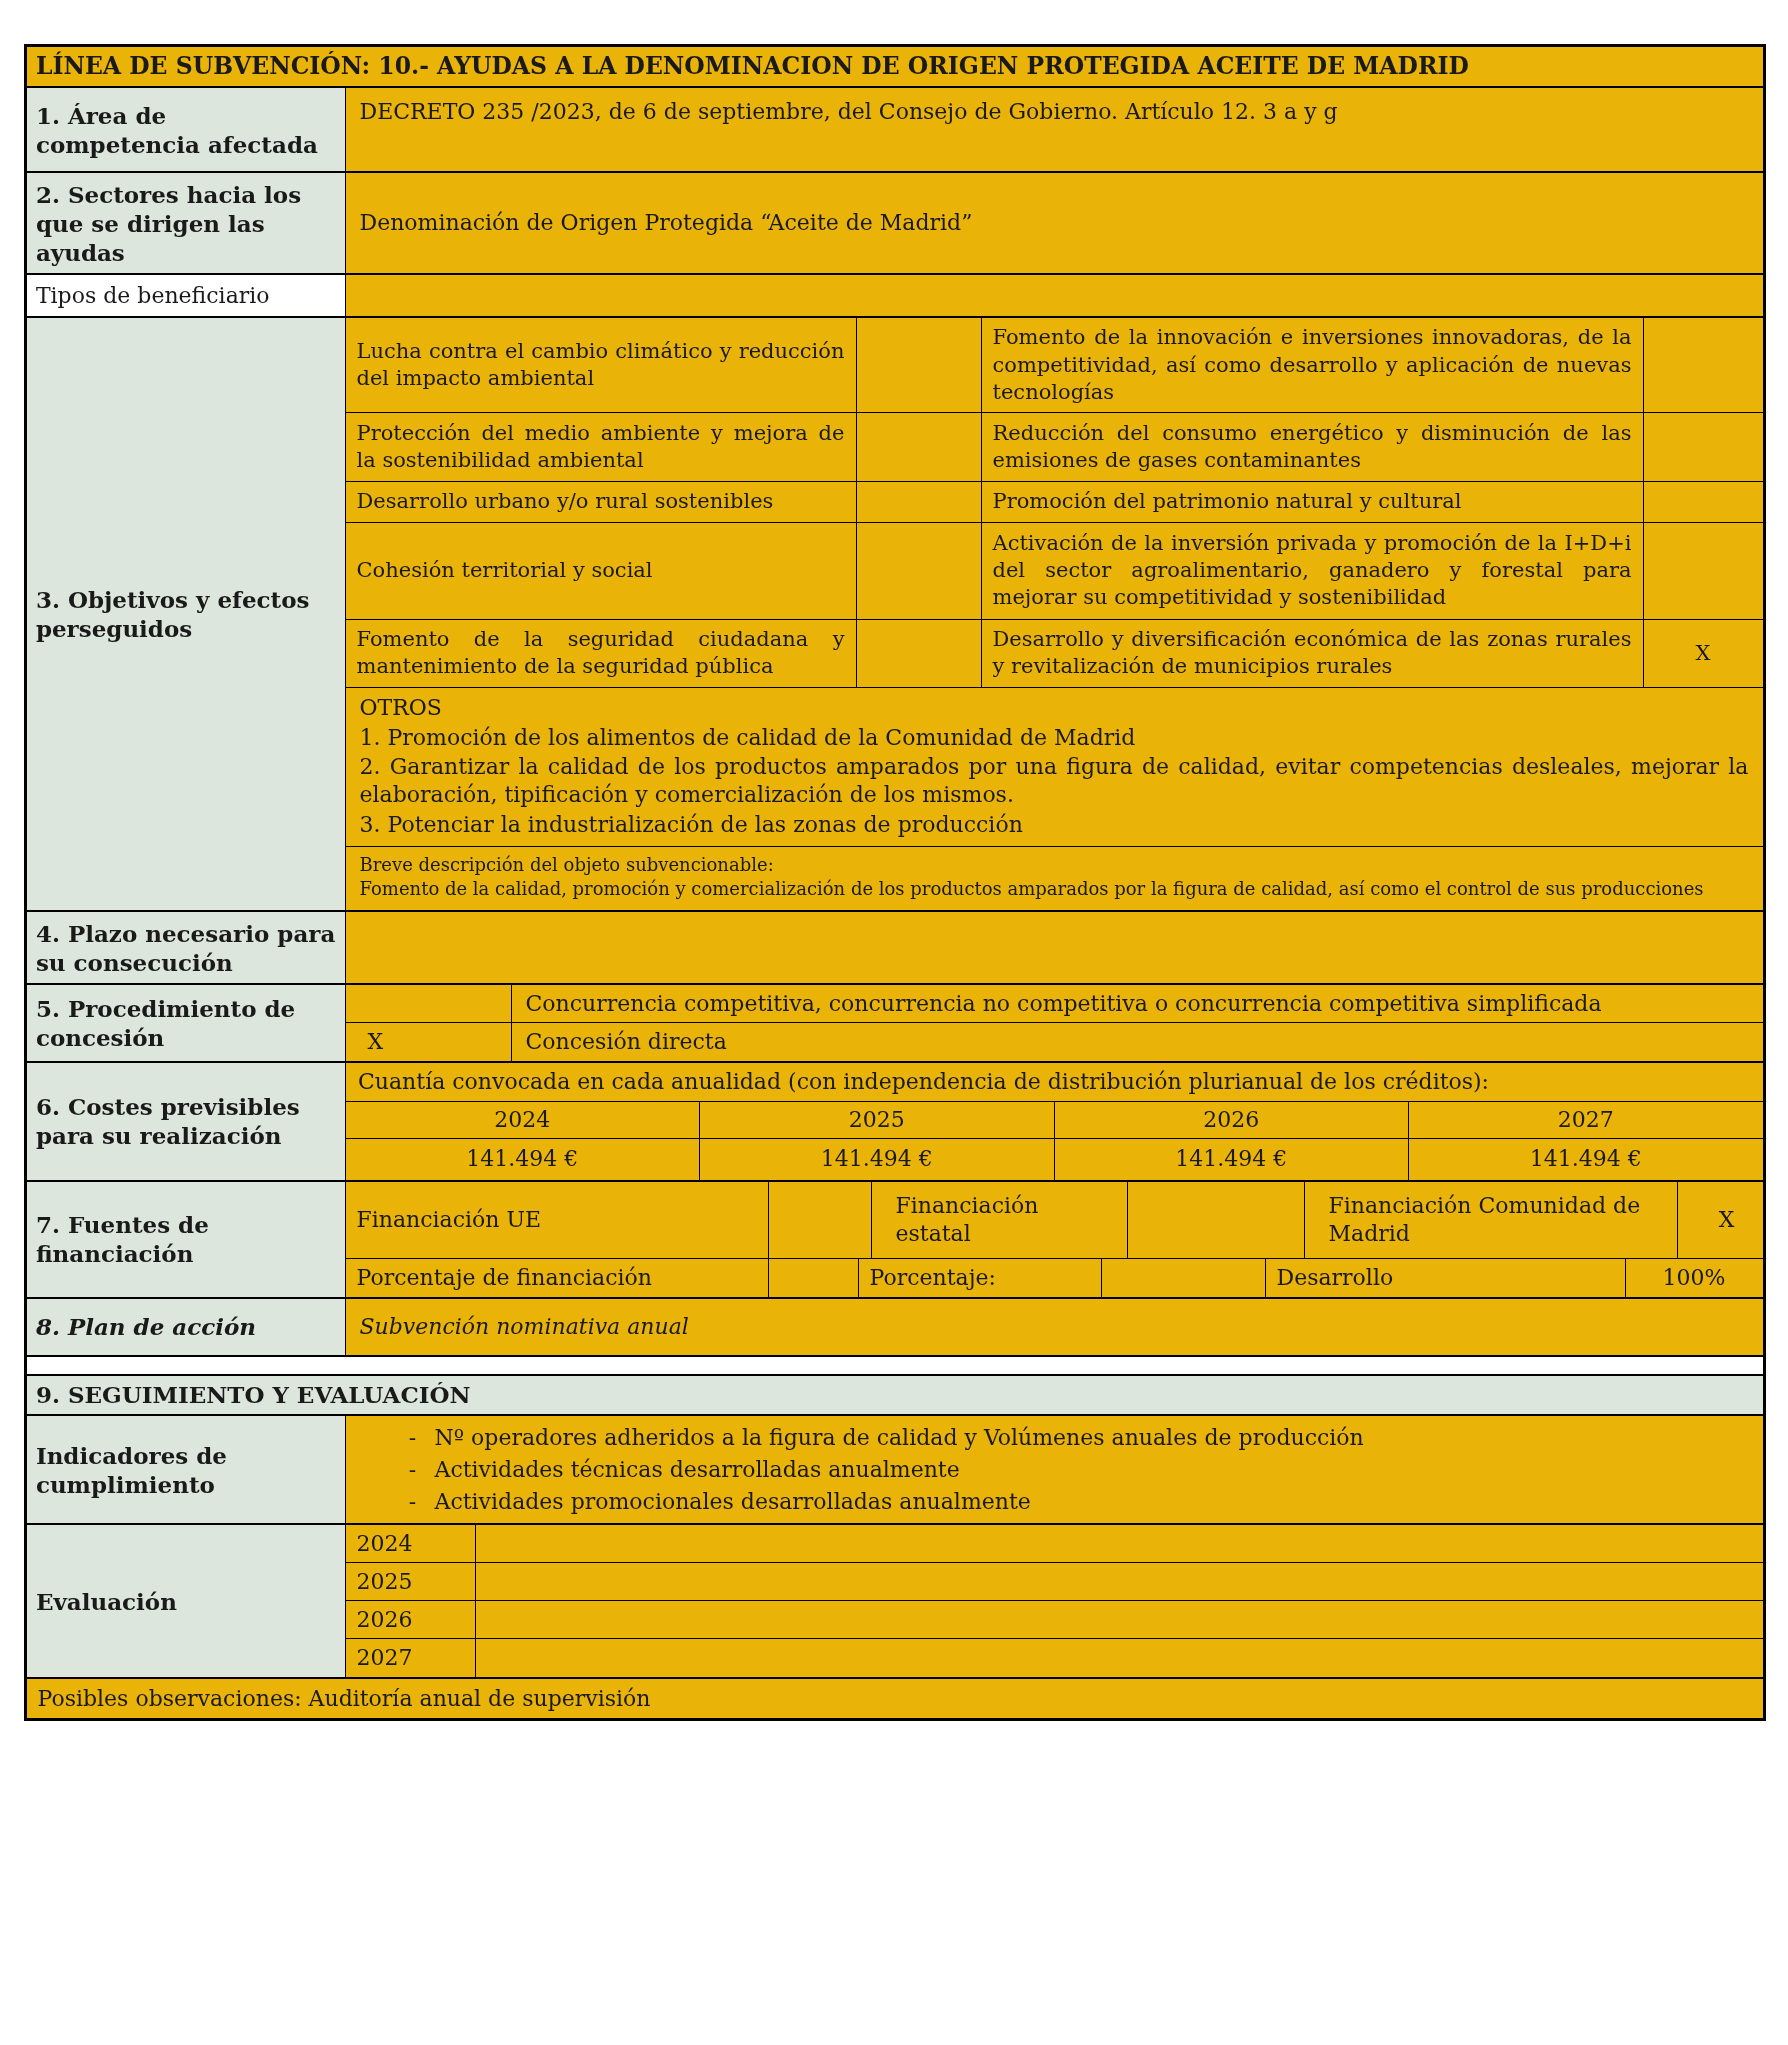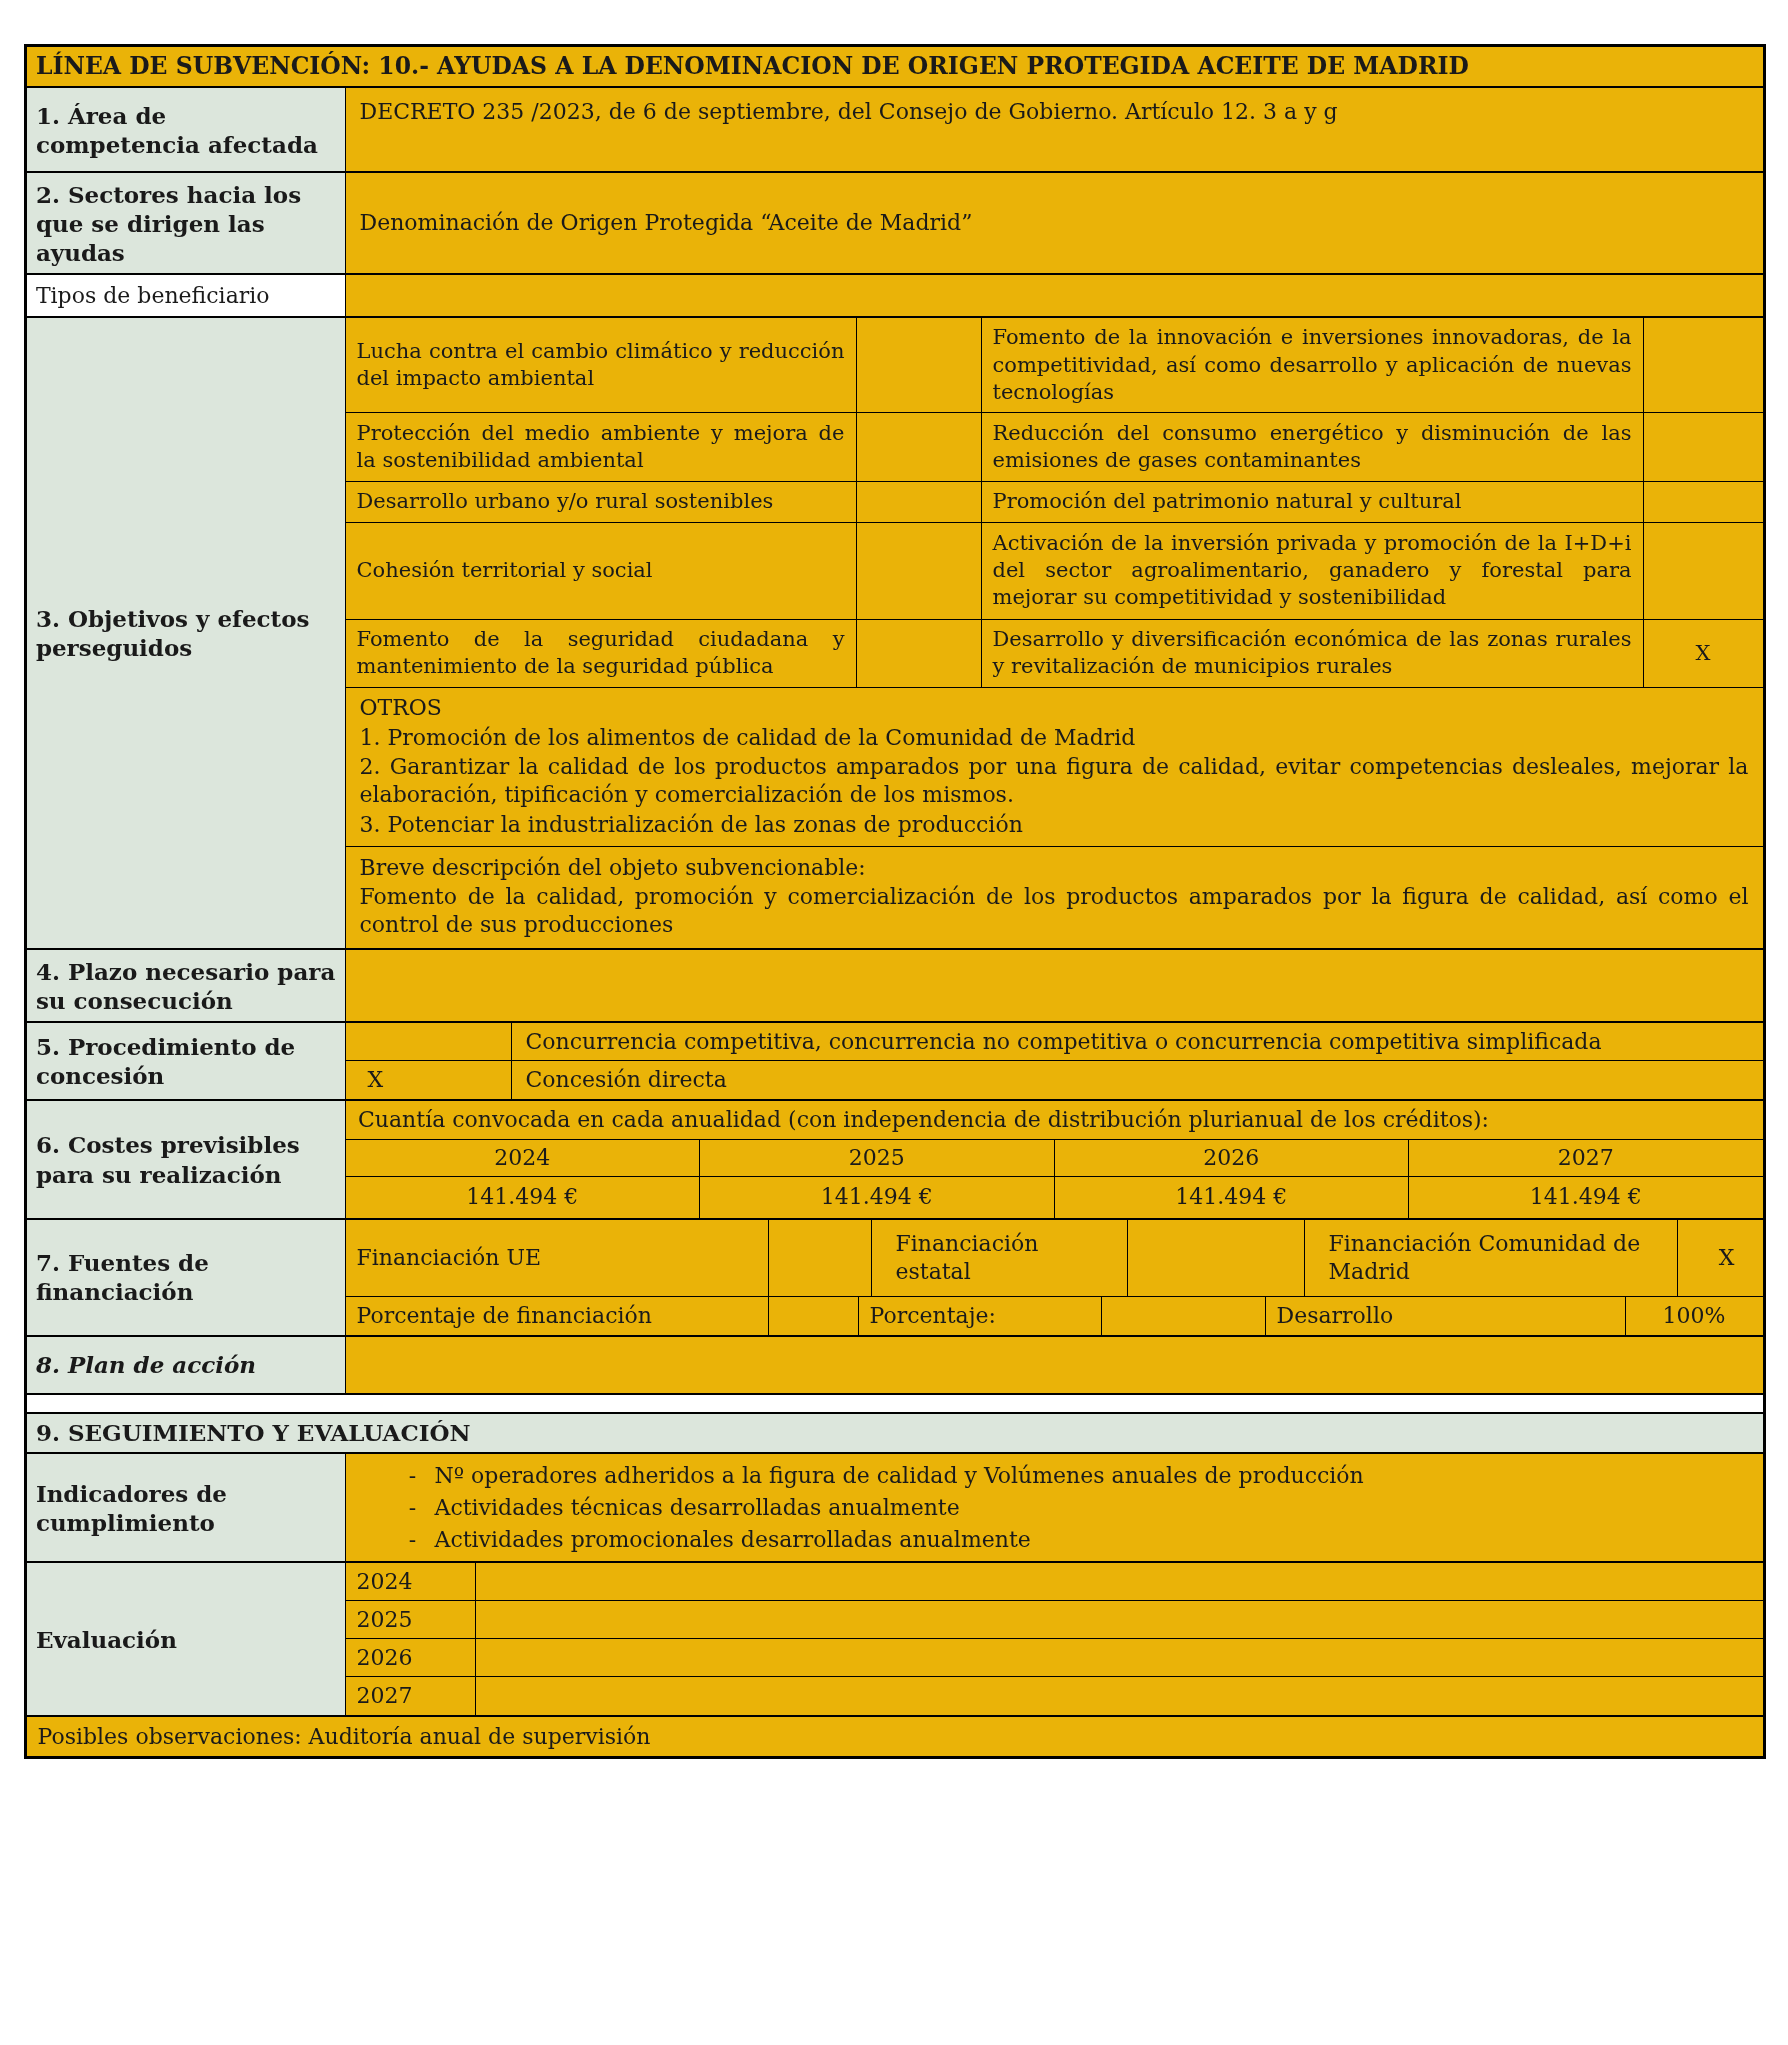--- a/index.html
+++ b/index.html
@@ -53,21 +53,21 @@
   .obj-t2{flex:1;border-right:1.6px solid #000;}
   .obj-m2{flex:0 0 119px;}
   .oh-a{min-height:92px;}
   .oh-b{min-height:66px;}
   .oh-c{min-height:38px;}
   .oh-d{min-height:97px;}
   .oh-e{min-height:67px;}
   .otros-block{padding:6.3px 14px 7.8px;font-size:22px;}
   .otros-title{margin-bottom:1.6px;}
   .otros-item{margin-top:1.6px;text-align:justify;}
-  .breve-block{border-top:1.6px solid #000;padding:6.3px 14px 9.4px;font-size:22px;}
+  .breve-block{border-top:1.6px solid #000;padding:6.3px 14px 9.4px;font-size:18px;}
   .breve-text{margin-top:1.6px;text-align:justify;}
 
   
   .proc-row{display:flex;min-height:38px;}
   .proc-row.pb{border-bottom:1.6px solid #000;}
   .proc-mark{flex:0 0 166px;border-right:1.6px solid #000;display:flex;align-items:center;padding-left:22px;}
   .proc-text{flex:1;display:flex;align-items:center;padding:3.1px 14px;}
 
   
   .costes-header{border-bottom:1.6px solid #000;padding:4.7px 12.5px;min-height:36px;display:flex;align-items:center;}
@@ -242,20 +242,21 @@
           <div class="fin-c fin-c2">Porcentaje:</div>
           <div class="fin-m fin-m2"></div>
           <div class="fin-c fin-c3">Desarrollo</div>
           <div class="fin-m fin-m3">100%</div>
         </div>
       </div>
     </div>
 
     <div class="row r-plan">
       <div class="label-cell">8. Plan de acción</div>
+      <div class="value-cell plan-value">Subvención nominativa anual</div>
     </div>
 
     <div class="row spacer-row"></div>
 
     <div class="row">
       <div class="bar-cell bold shaded">9. SEGUIMIENTO Y EVALUACIÓN</div>
     </div>
 
     <div class="row r-indicadores">
       <div class="label-cell">Indicadores de cumplimiento</div>

